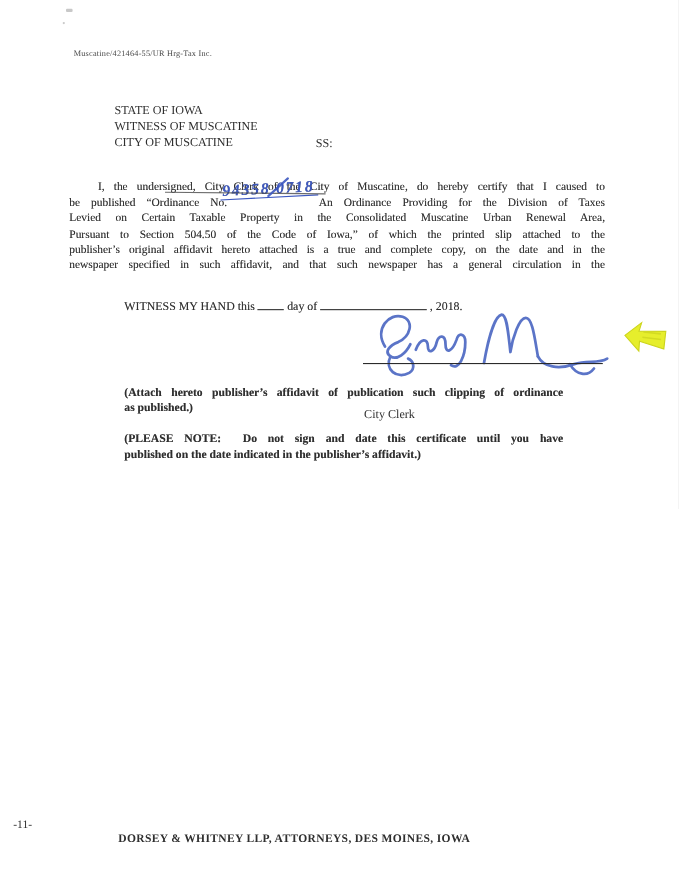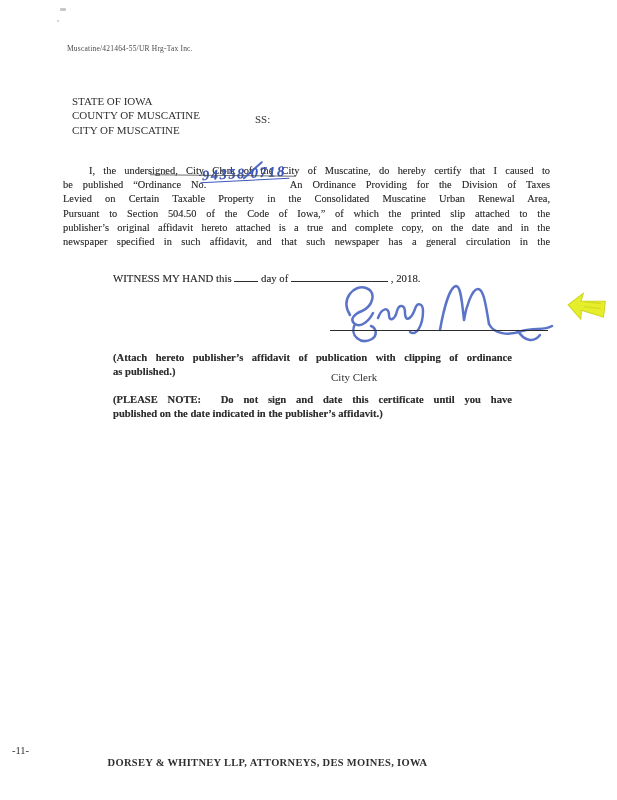--- a/index.html
+++ b/index.html
@@ -15,22 +15,22 @@
   .abs{position:absolute;}
   .doc-ref{
     left:67px;top:44px;
     font-size:7.5px;color:#4a4a4a;letter-spacing:.2px;
   }
   .speck{background:#9a9a9a;opacity:.55;border-radius:1px;}
   .jurat{
     left:72px;top:94px;width:300px;
     font-size:11px;line-height:14.4px;
   }
-  .jurat-row{position:relative;}
-  .jurat-ss{position:absolute;left:183px;top:4px;}
+  .jurat-row{position:relative;margin-left:32px;}
+  .jurat-ss{position:absolute;left:183px;top:16px;}
   .cert{
     left:63px;top:164px;width:487px;
     font-size:10.4px;line-height:14.2px;
     text-shadow:0 0 .3px rgba(40,40,40,.45);
   }
   .cert-line{text-align:justify;text-align-last:justify;}
   .cert-first{text-indent:26px;}
   .cert-last{text-align:left;text-align-last:left;}
   .hand-gap{
     display:inline-block;width:64px;height:8px;
@@ -83,21 +83,21 @@
 <div class="page">
 
   <div class="abs speck" style="left:60px;top:8px;width:6px;height:3px;"></div>
   <div class="abs speck" style="left:57px;top:20px;width:2px;height:2px;"></div>
 
   <div class="abs doc-ref">Muscatine/421464-55/UR Hrg-Tax Inc.</div>
 
   <div class="abs jurat">
     <div class="jurat-row">STATE OF IOWA</div>
     <div class="jurat-row">
-      <span>COUNTY OF MUSCATINE</span>
+      <span>WITNESS OF MUSCATINE</span>
       <span class="jurat-ss">SS:</span>
     </div>
     <div class="jurat-row">CITY OF MUSCATINE</div>
   </div>
 
   <div class="abs cert">
     <div class="cert-line cert-first">I, the undersigned, City Clerk of the City of Muscatine, do hereby certify that I caused to</div>
     <div class="cert-line">
       <span>be published “Ordinance No.</span>
       <span class="hand-gap"><span class="handwriting">94358 0718</span></span>
@@ -140,21 +140,21 @@
     <svg width="44" height="38" viewBox="0 0 44 38">
       <g transform="rotate(10 20 18)">
         <polygon points="2,19 15,5 14,13 38,9 39,25 16,22 17,31" fill="#e6ee2c" stroke="#ccd41c" stroke-width="1"></polygon>
         <line x1="18" y1="13" x2="34" y2="12" stroke="#d3db22" stroke-width="1.4"></line>
         <line x1="18" y1="18" x2="35" y2="17" stroke="#d3db22" stroke-width="1.4"></line>
       </g>
     </svg>
   </div>
 
   <div class="abs note note-attach">
-    <div class="note-line">(Attach hereto publisher’s affidavit of publication with clipping of ordinance</div>
+    <div class="note-line">(Attach hereto publisher’s affidavit of publication such clipping of ordinance</div>
     <div class="note-last">as published.)</div>
   </div>
 
   <div class="abs note note-please">
     <div class="note-line">(PLEASE NOTE:&nbsp; Do not sign and date this certificate until you have</div>
     <div class="note-last">published on the date indicated in the publisher’s affidavit.)</div>
   </div>
 
   <div class="abs footer-page">-11-</div>
   <div class="abs footer-firm">DORSEY &amp; WHITNEY LLP, ATTORNEYS, DES MOINES, IOWA</div>

